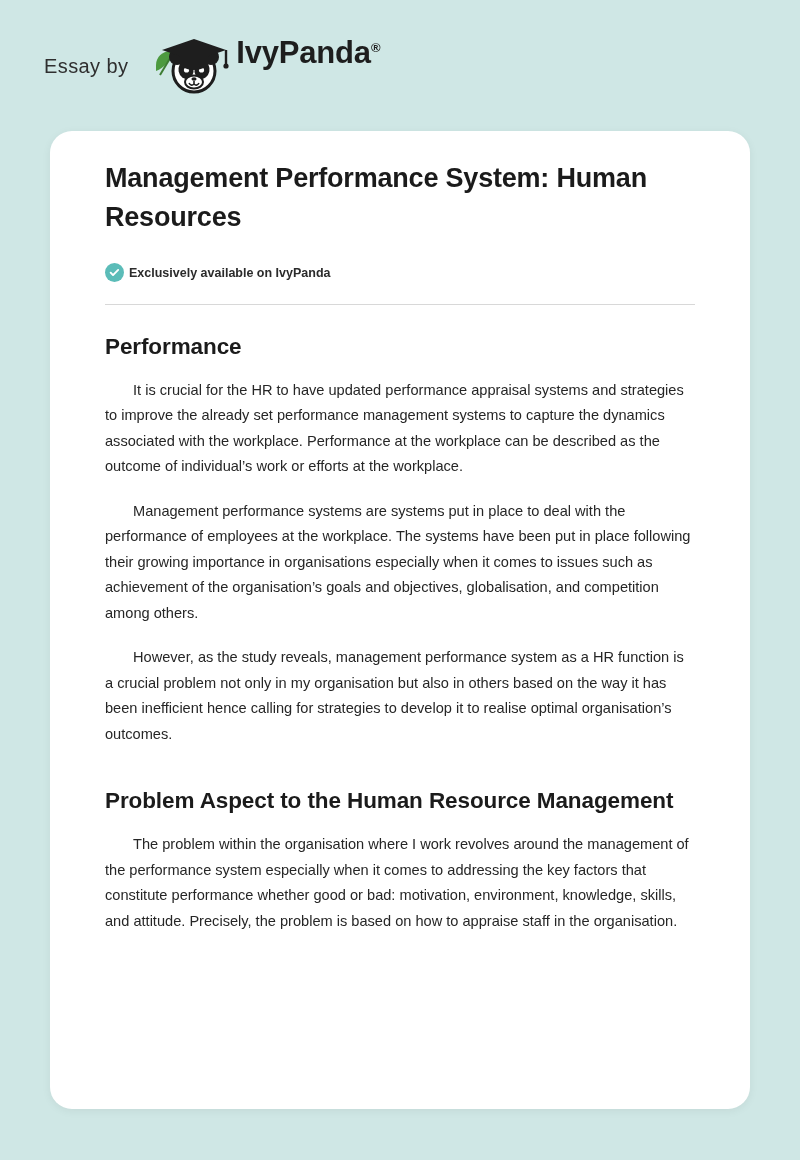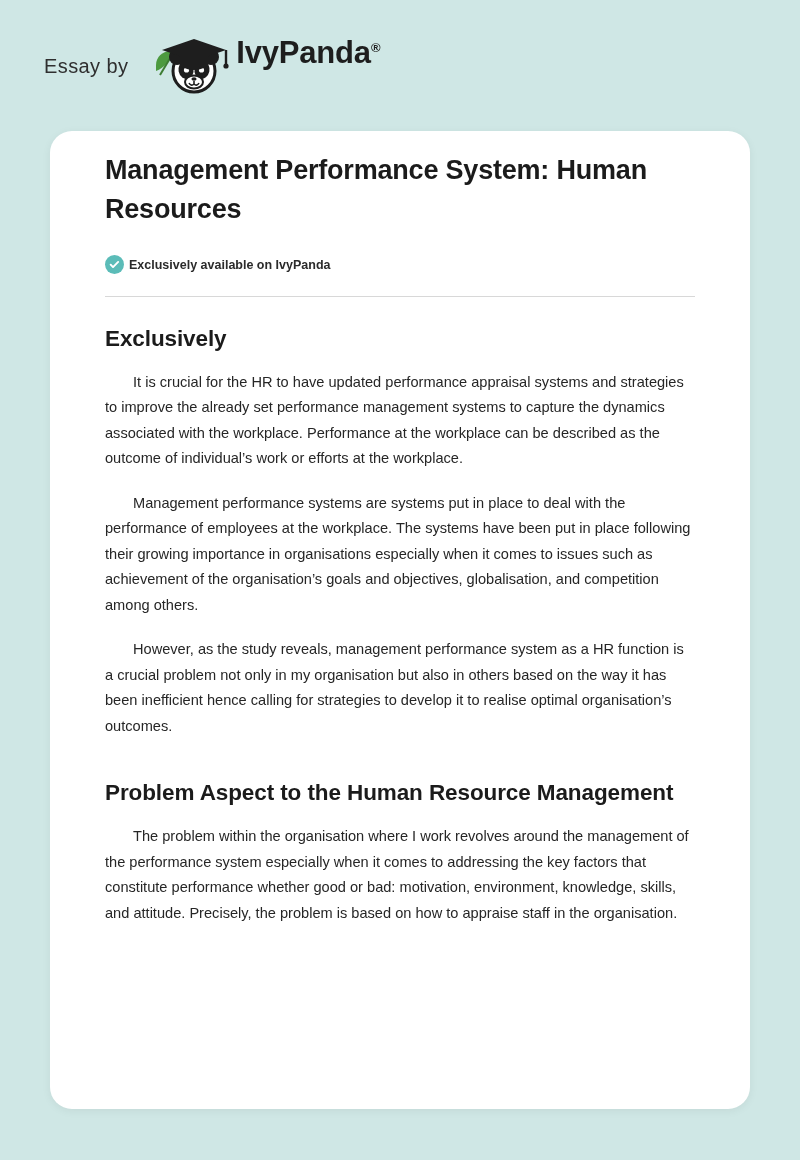--- a/index.html
+++ b/index.html
@@ -62,21 +62,21 @@
     left: 50px;
     top: 131px;
     width: 700px;
     height: 978px;
     background: #ffffff;
     border-radius: 22px;
     box-shadow: 0 2px 10px rgba(0,0,0,0.06);
     overflow: hidden;
   }
   .card-inner {
-    padding: 20px 55px 0 55px;
+    padding: 28px 55px 0 55px;
   }
   h1.doc-title {
     font-size: 27px;
     line-height: 1.45;
     font-weight: 700;
     color: #1b1b1b;
     margin: 0 0 26px 0;
     letter-spacing: -0.2px;
   }
   .badge-row {
@@ -173,21 +173,21 @@
         <span class="check-badge">
           <svg width="11" height="11" viewBox="0 0 12 12" aria-hidden="true">
             <path d="M1.8 6.2 L4.4 8.8 L10 3.2" stroke="#ffffff" stroke-width="2.1" fill="none" stroke-linecap="round" stroke-linejoin="round"></path>
           </svg>
         </span>
         <span class="badge-text">Exclusively available on IvyPanda</span>
       </div>
 
       <hr class="divider">
 
-      <h2 class="section-title">Exclusively</h2>
+      <h2 class="section-title">Performance</h2>
       <p class="para">It is crucial for the HR to have updated performance appraisal systems and strategies to improve the already set performance management systems to capture the dynamics associated with the workplace. Performance at the workplace can be described as the outcome of individual’s work or efforts at the workplace.</p>
       <p class="para">Management performance systems are systems put in place to deal with the performance of employees at the workplace. The systems have been put in place following their growing importance in organisations especially when it comes to issues such as achievement of the organisation’s goals and objectives, globalisation, and competition among others.</p>
       <p class="para">However, as the study reveals, management performance system as a HR function is a crucial problem not only in my organisation but also in others based on the way it has been inefficient hence calling for strategies to develop it to realise optimal organisation’s outcomes.</p>
 
       <h2 class="section-title spaced">Problem Aspect to the Human Resource Management</h2>
       <p class="para">The problem within the organisation where I work revolves around the management of the performance system especially when it comes to addressing the key factors that constitute performance whether good or bad: motivation, environment, knowledge, skills, and attitude. Precisely, the problem is based on how to appraise staff in the organisation.</p>
 
     </div>
   </div>
 

